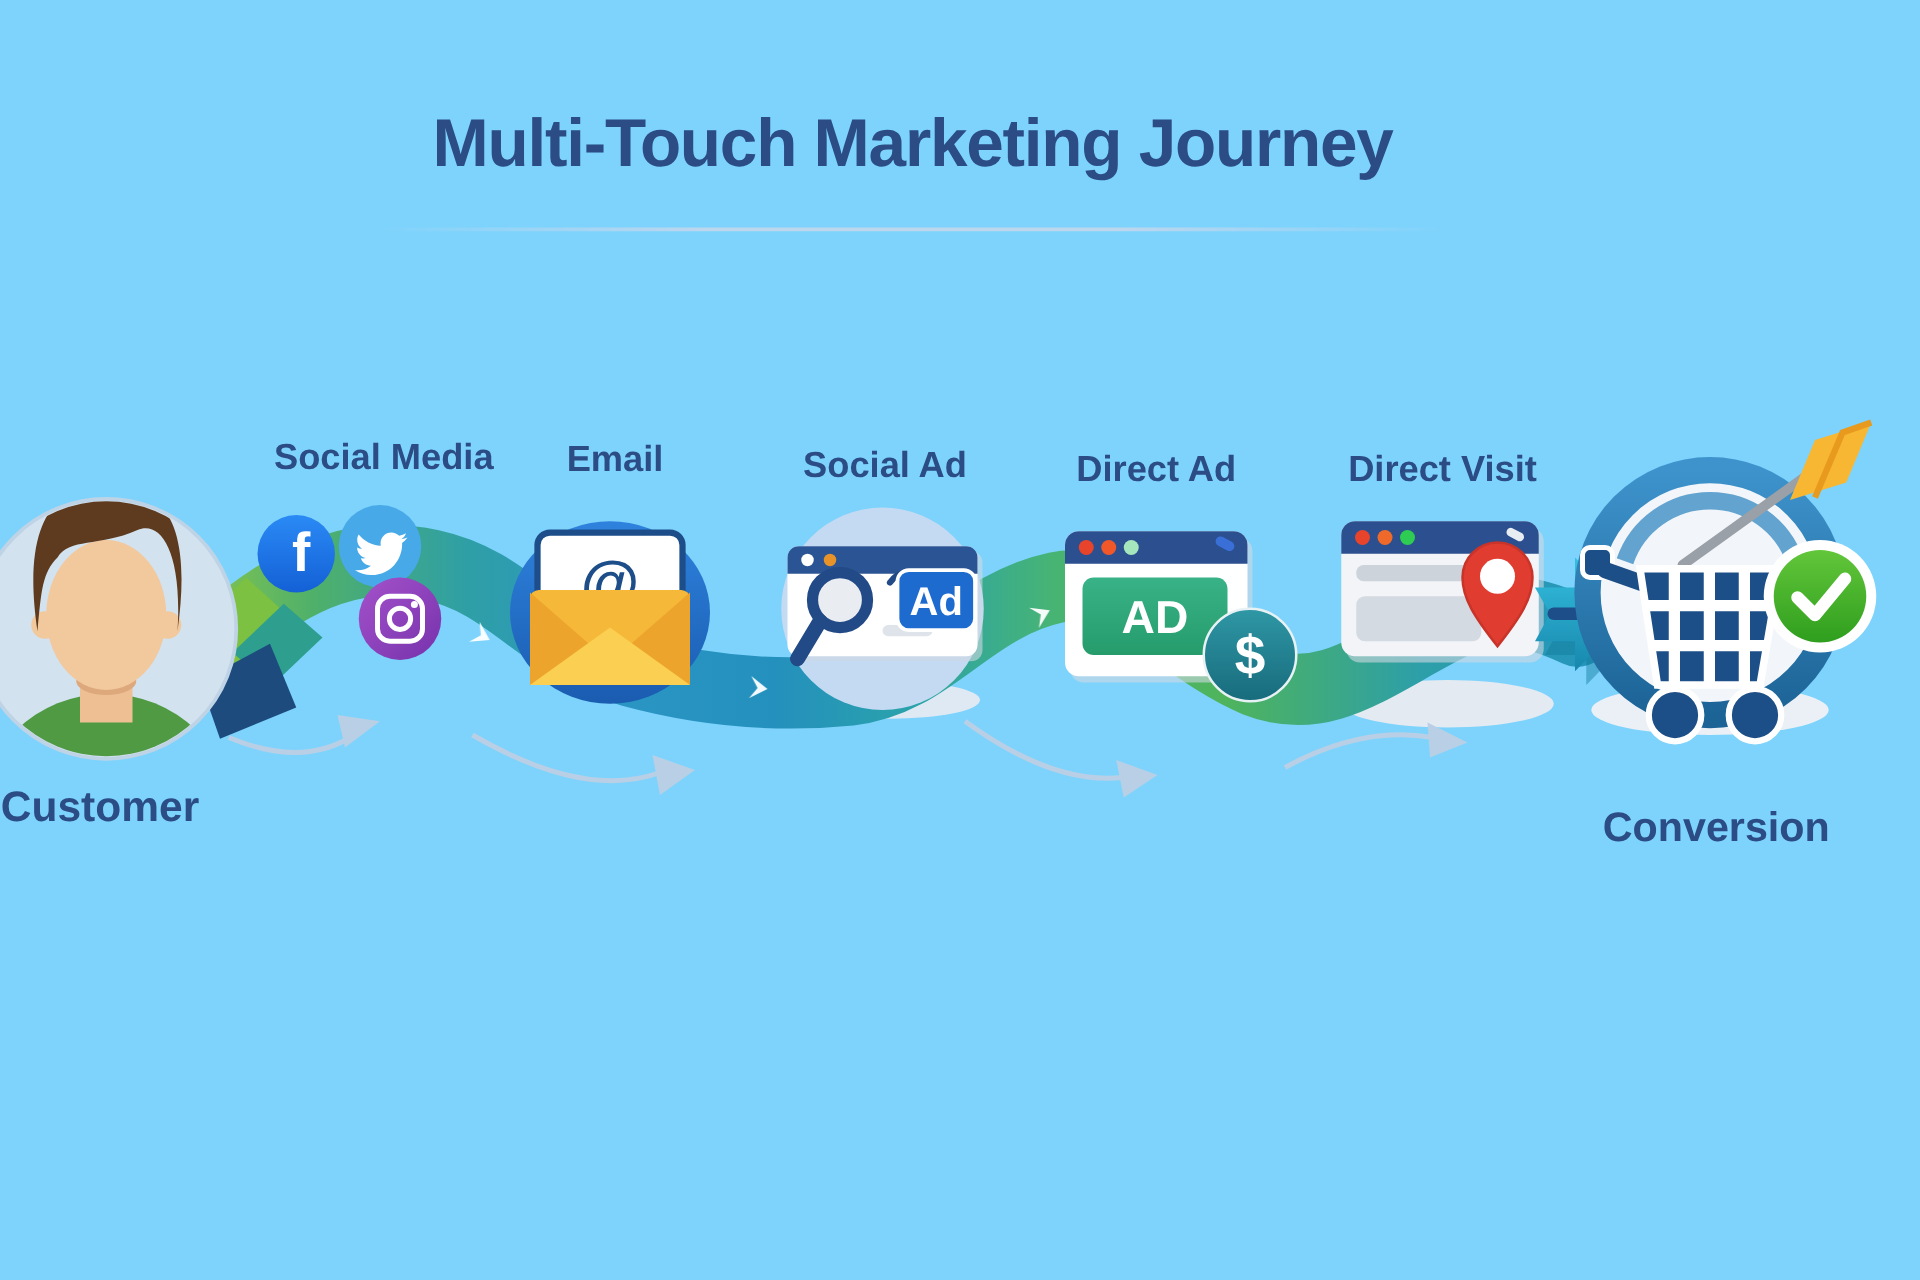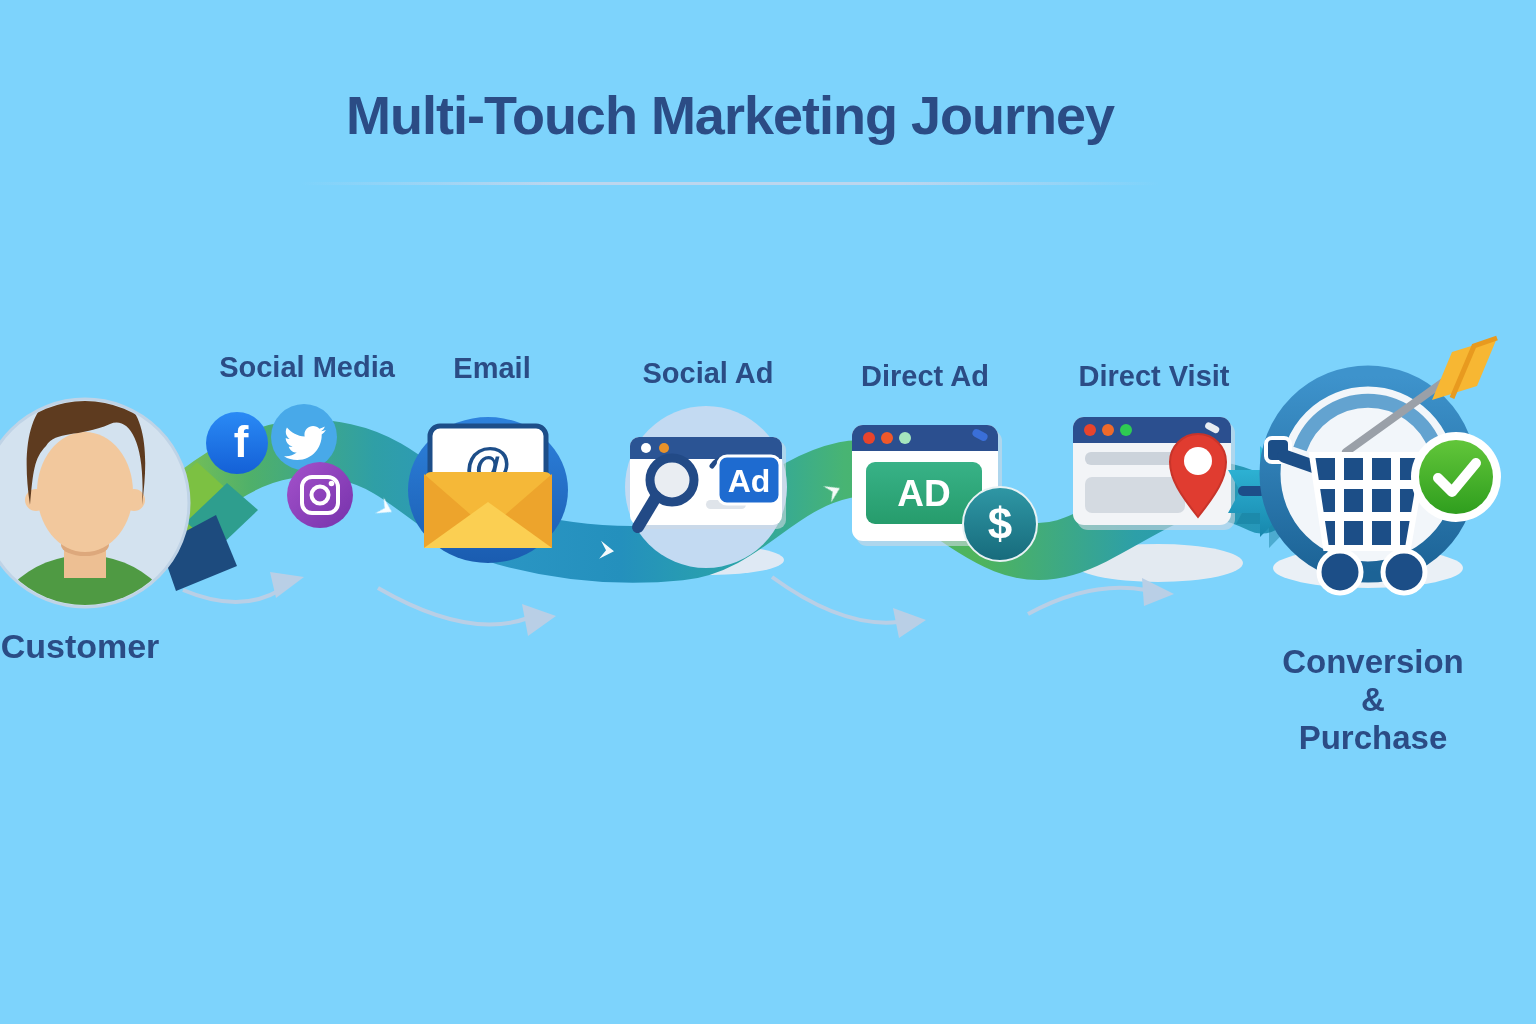--- a/index.html
+++ b/index.html
@@ -241,16 +241,15 @@
   </svg>
 
   <div class="label customer-label" style="left:80px;top:646px;">Customer</div>
   <div class="label stage-label" style="left:267px;top:367px;margin-left:40px;">Social Media</div>
   <div class="label stage-label" style="left:492px;top:368px;">Email</div>
   <div class="label stage-label" style="left:708px;top:373px;">Social Ad</div>
   <div class="label stage-label" style="left:925px;top:376px;">Direct Ad</div>
   <div class="label stage-label" style="left:1154px;top:376px;text-align:right;">Direct Visit</div>
   <div class="conversion-label" style="top:612px;">
     <div>Conversion</div>
-    <div>&amp; Purchase</div>
   </div>
 
 </div>
 
 </body></html>

